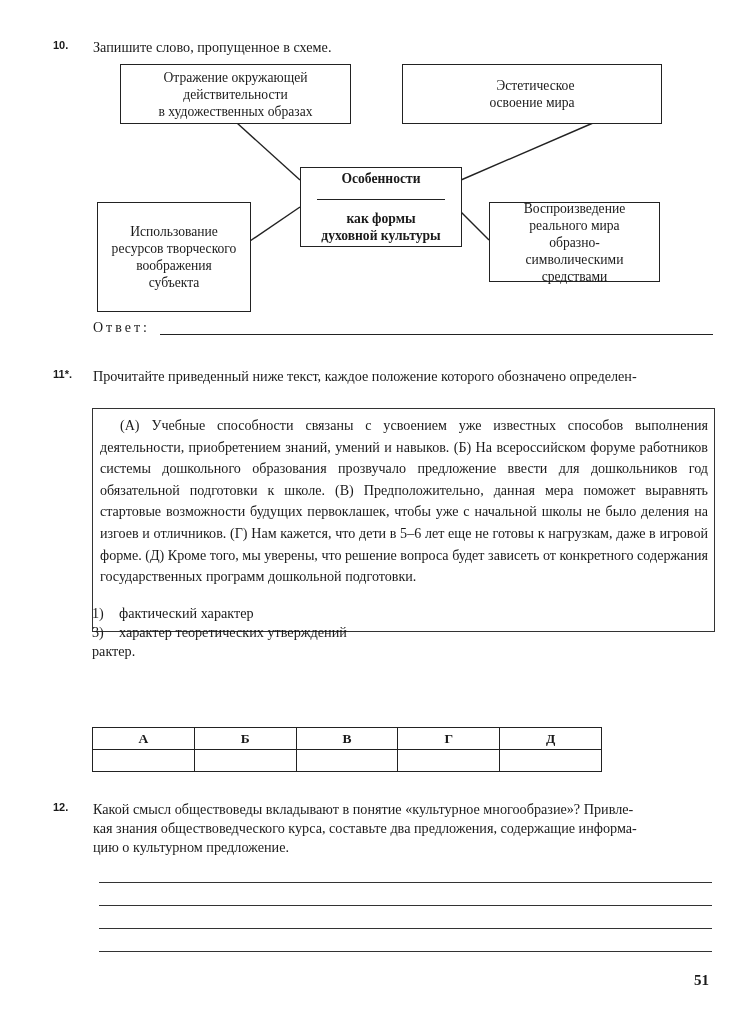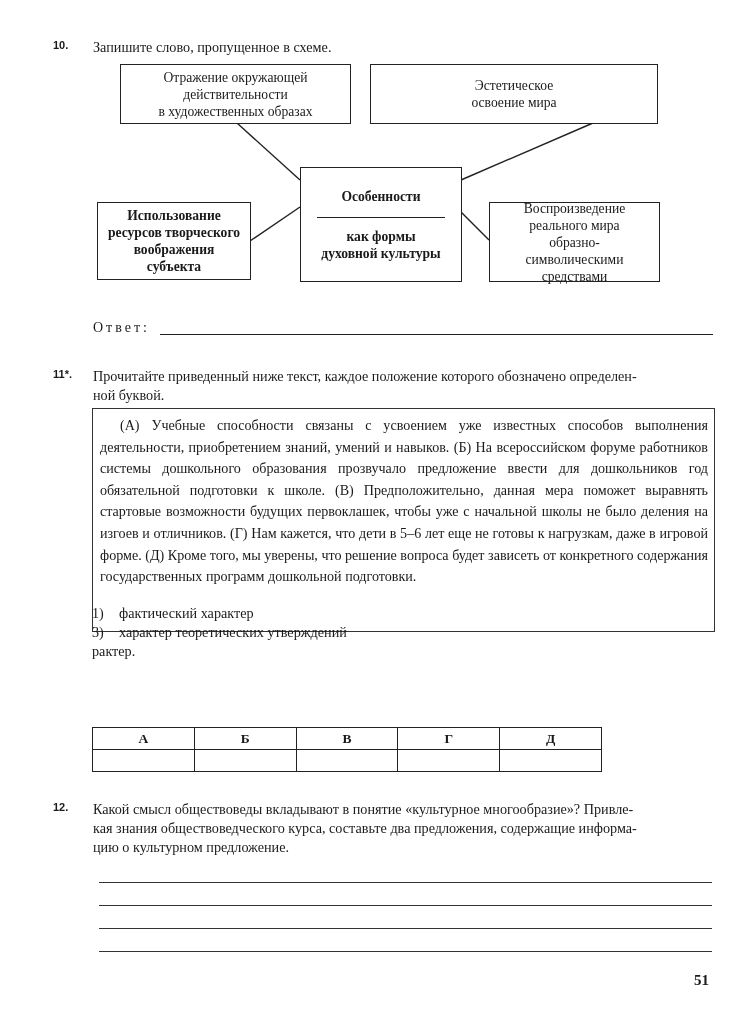--- a/index.html
+++ b/index.html
@@ -38,35 +38,35 @@
 </svg>
 
 <div class="box" style="left:120px; top:64px; width:231px; height:60px;">
   <div>
     <div>Отражение окружающей</div>
     <div>действительности</div>
     <div>в художественных образах</div>
   </div>
 </div>
 
-<div class="box" style="left:370px; top:64px; width:288px; height:60px;">
+<div class="box" style="left:402px; top:64px; width:260px; height:60px;text-align:right;">
   <div>
     <div>Эстетическое</div>
     <div>освоение мира</div>
   </div>
 </div>
 
-<div class="box center-box" style="left:300px; top:167px; width:162px; height:115px;">
+<div class="box center-box" style="left:300px; top:167px; width:162px; height:80px;">
   <div>Особенности</div>
   <div class="rule"></div>
   <div>как формы</div>
   <div>духовной культуры</div>
 </div>
 
-<div class="box" style="left:97px; top:202px; width:154px; height:78px;font-weight:bold;">
+<div class="box" style="left:97px; top:202px; width:154px; height:110px;">
   <div>
     <div>Использование</div>
     <div>ресурсов творческого</div>
     <div>воображения</div>
     <div>субъекта</div>
   </div>
 </div>
 
 <div class="box" style="left:489px; top:202px; width:171px; height:80px;">
   <div>
@@ -77,21 +77,20 @@
     <div>средствами</div>
   </div>
 </div>
 
 <div class="abs answer-label" style="left:93px; top:320px;">Ответ:</div>
 <div class="abs answer-line" style="left:160px; top:334px; width:553px;"></div>
 
 <div class="abs qnum" style="left:53px; top:368px;">11*.</div>
 <div class="abs qtext" style="left:93px; top:367px; width:625px;">
   <div>Прочитайте приведенный ниже текст, каждое положение которого обозначено определен-</div>
-  <div>ной буквой.</div>
 </div>
 
 <div class="textbox">
   <p>(А) Учебные способности связаны с усвоением уже известных способов выполнения деятельности, приобретением знаний, умений и навыков. (Б) На всероссийском форуме работников системы дошкольного образования прозвучало предложение ввести для до­школьников год обязательной подготовки к школе. (В) Предположительно, данная мера поможет выравнять стартовые возможности будущих первоклашек, чтобы уже с на­чальной школы не было деления на изгоев и отличников. (Г) Нам кажется, что дети в 5–6 лет еще не готовы к нагрузкам, даже в игровой форме. (Д) Кроме того, мы уверены, что решение вопроса будет зависеть от конкретного содержания государственных про­грамм дошкольной подготовки.</p>
 </div>
 
 <div class="abs qtext" style="left:92px; top:604px; width:630px;">
   <div><span style="display:inline-block;width:27px;">1)</span><span>фактический характер</span></div>
   <div><span style="display:inline-block;width:27px;">3)</span><span>характер теоретических утверждений</span></div>
   <div>рактер.</div>

